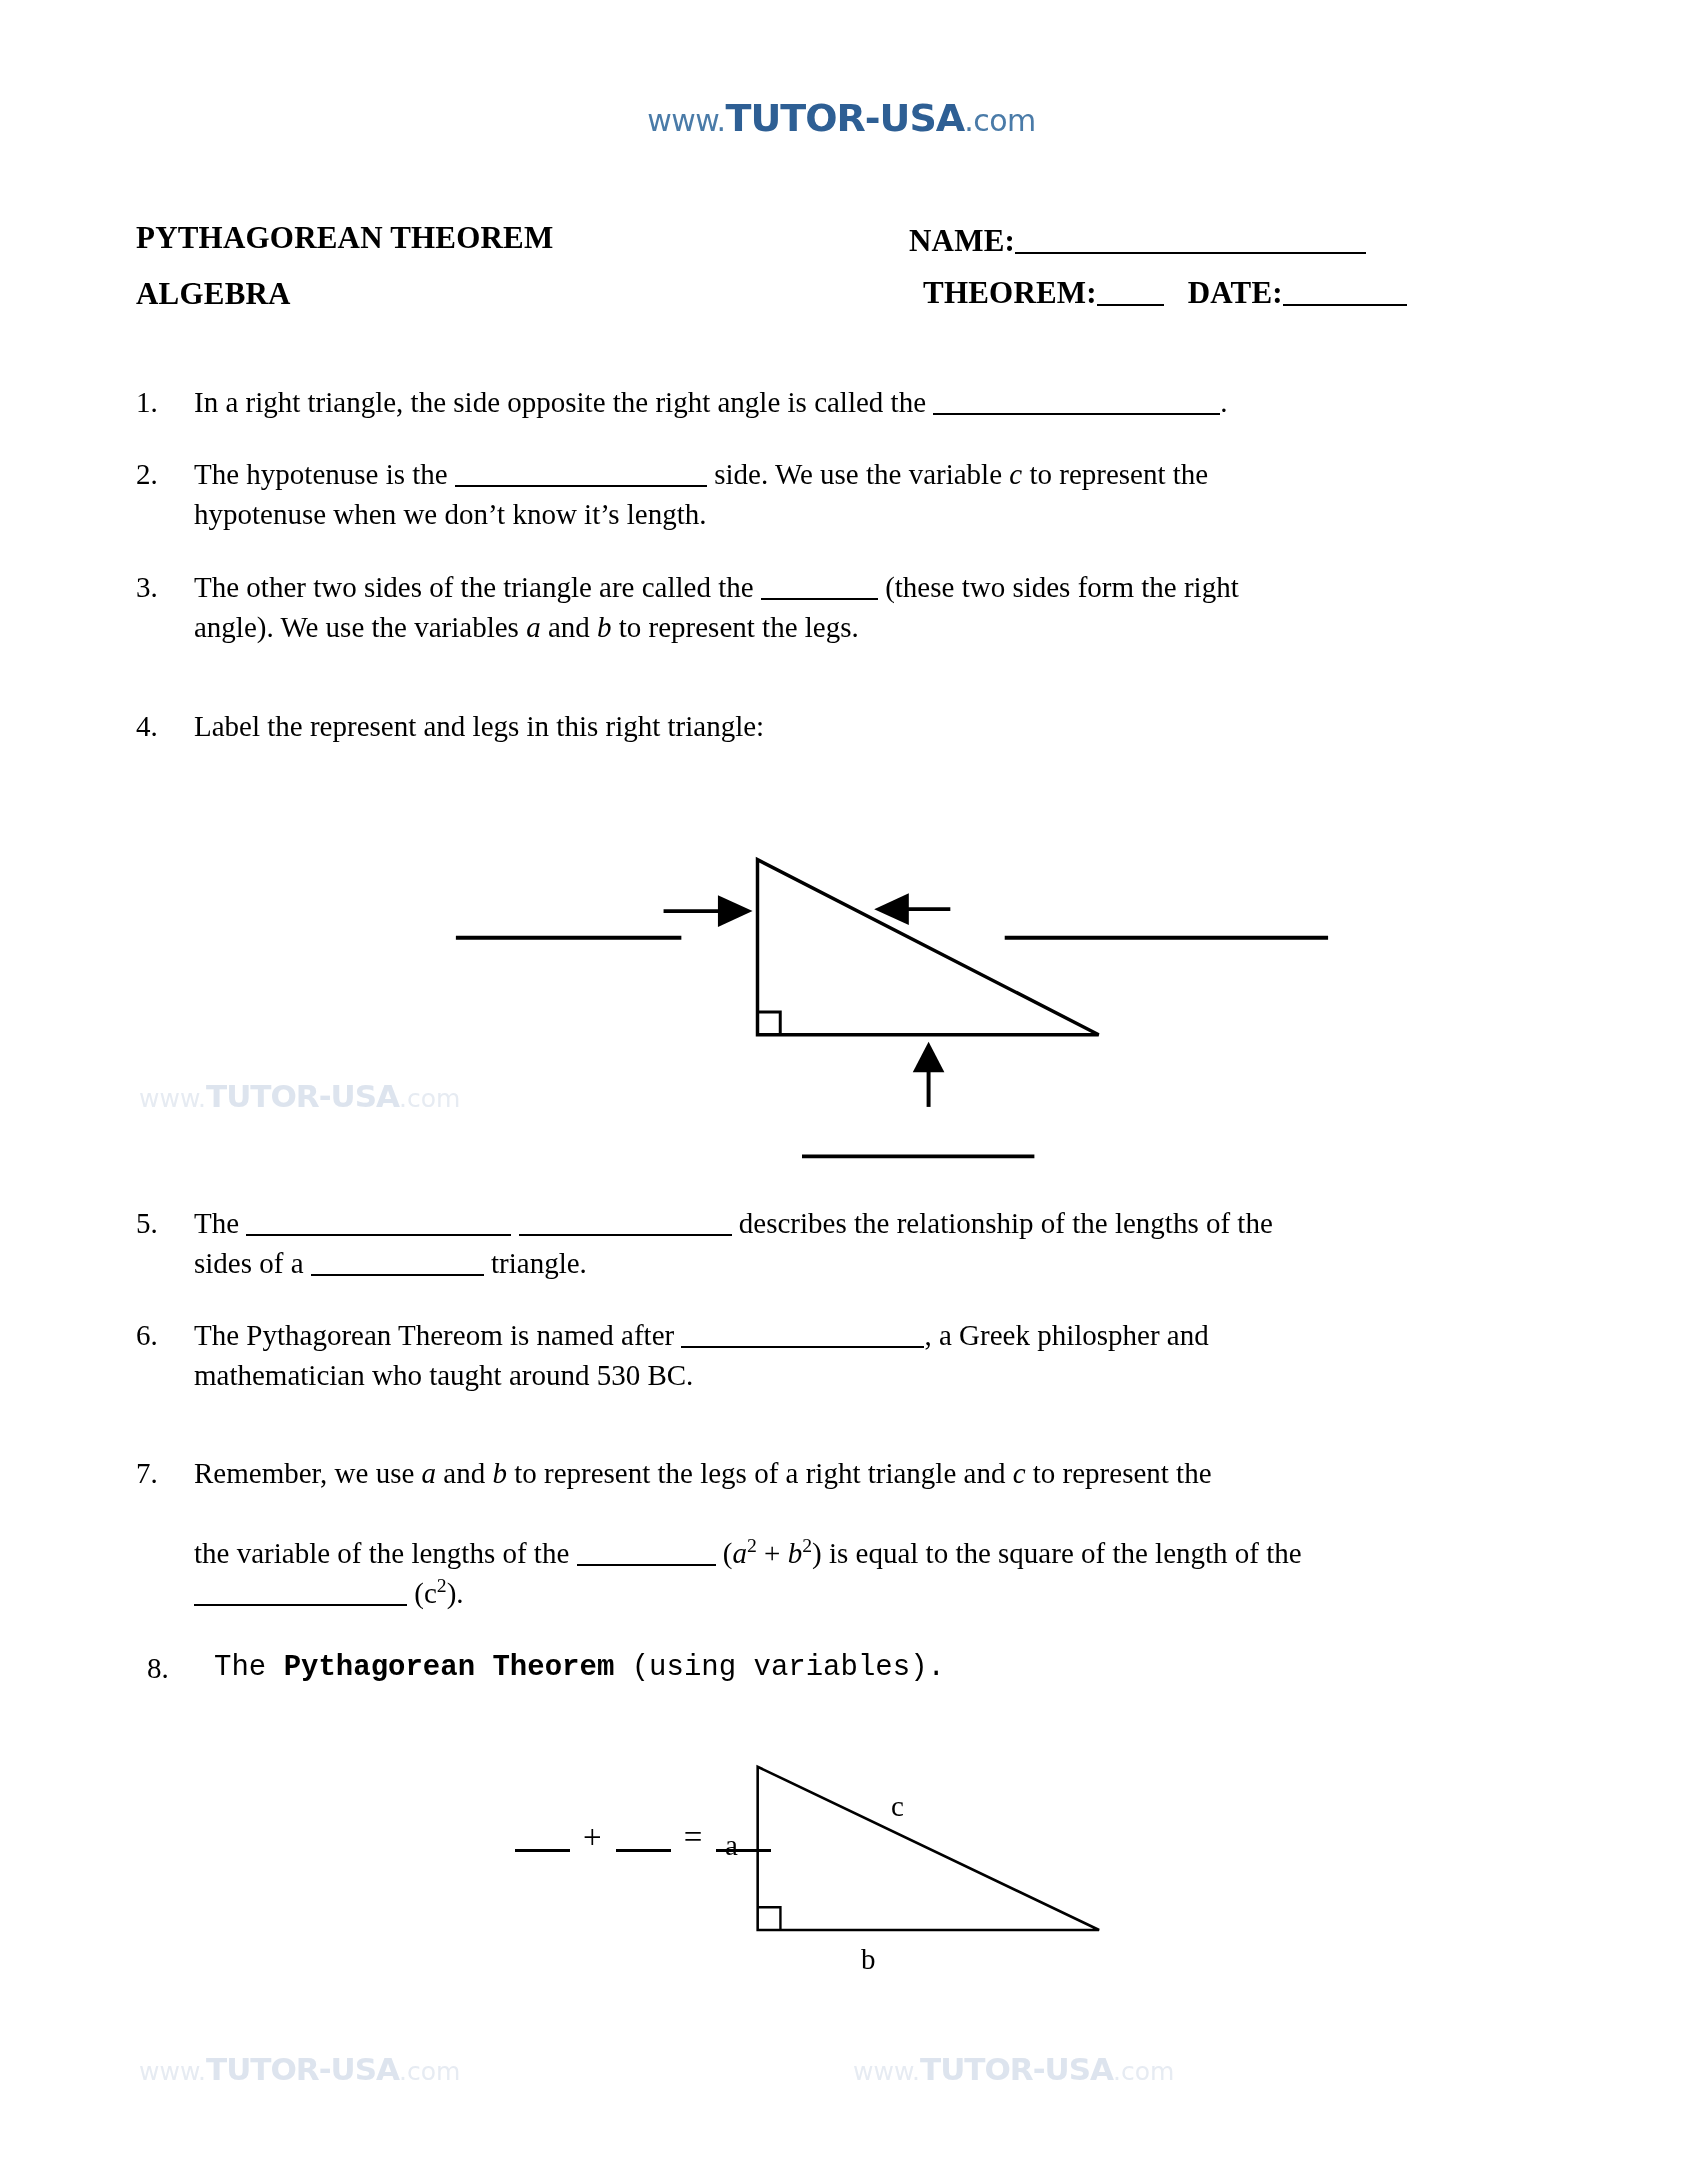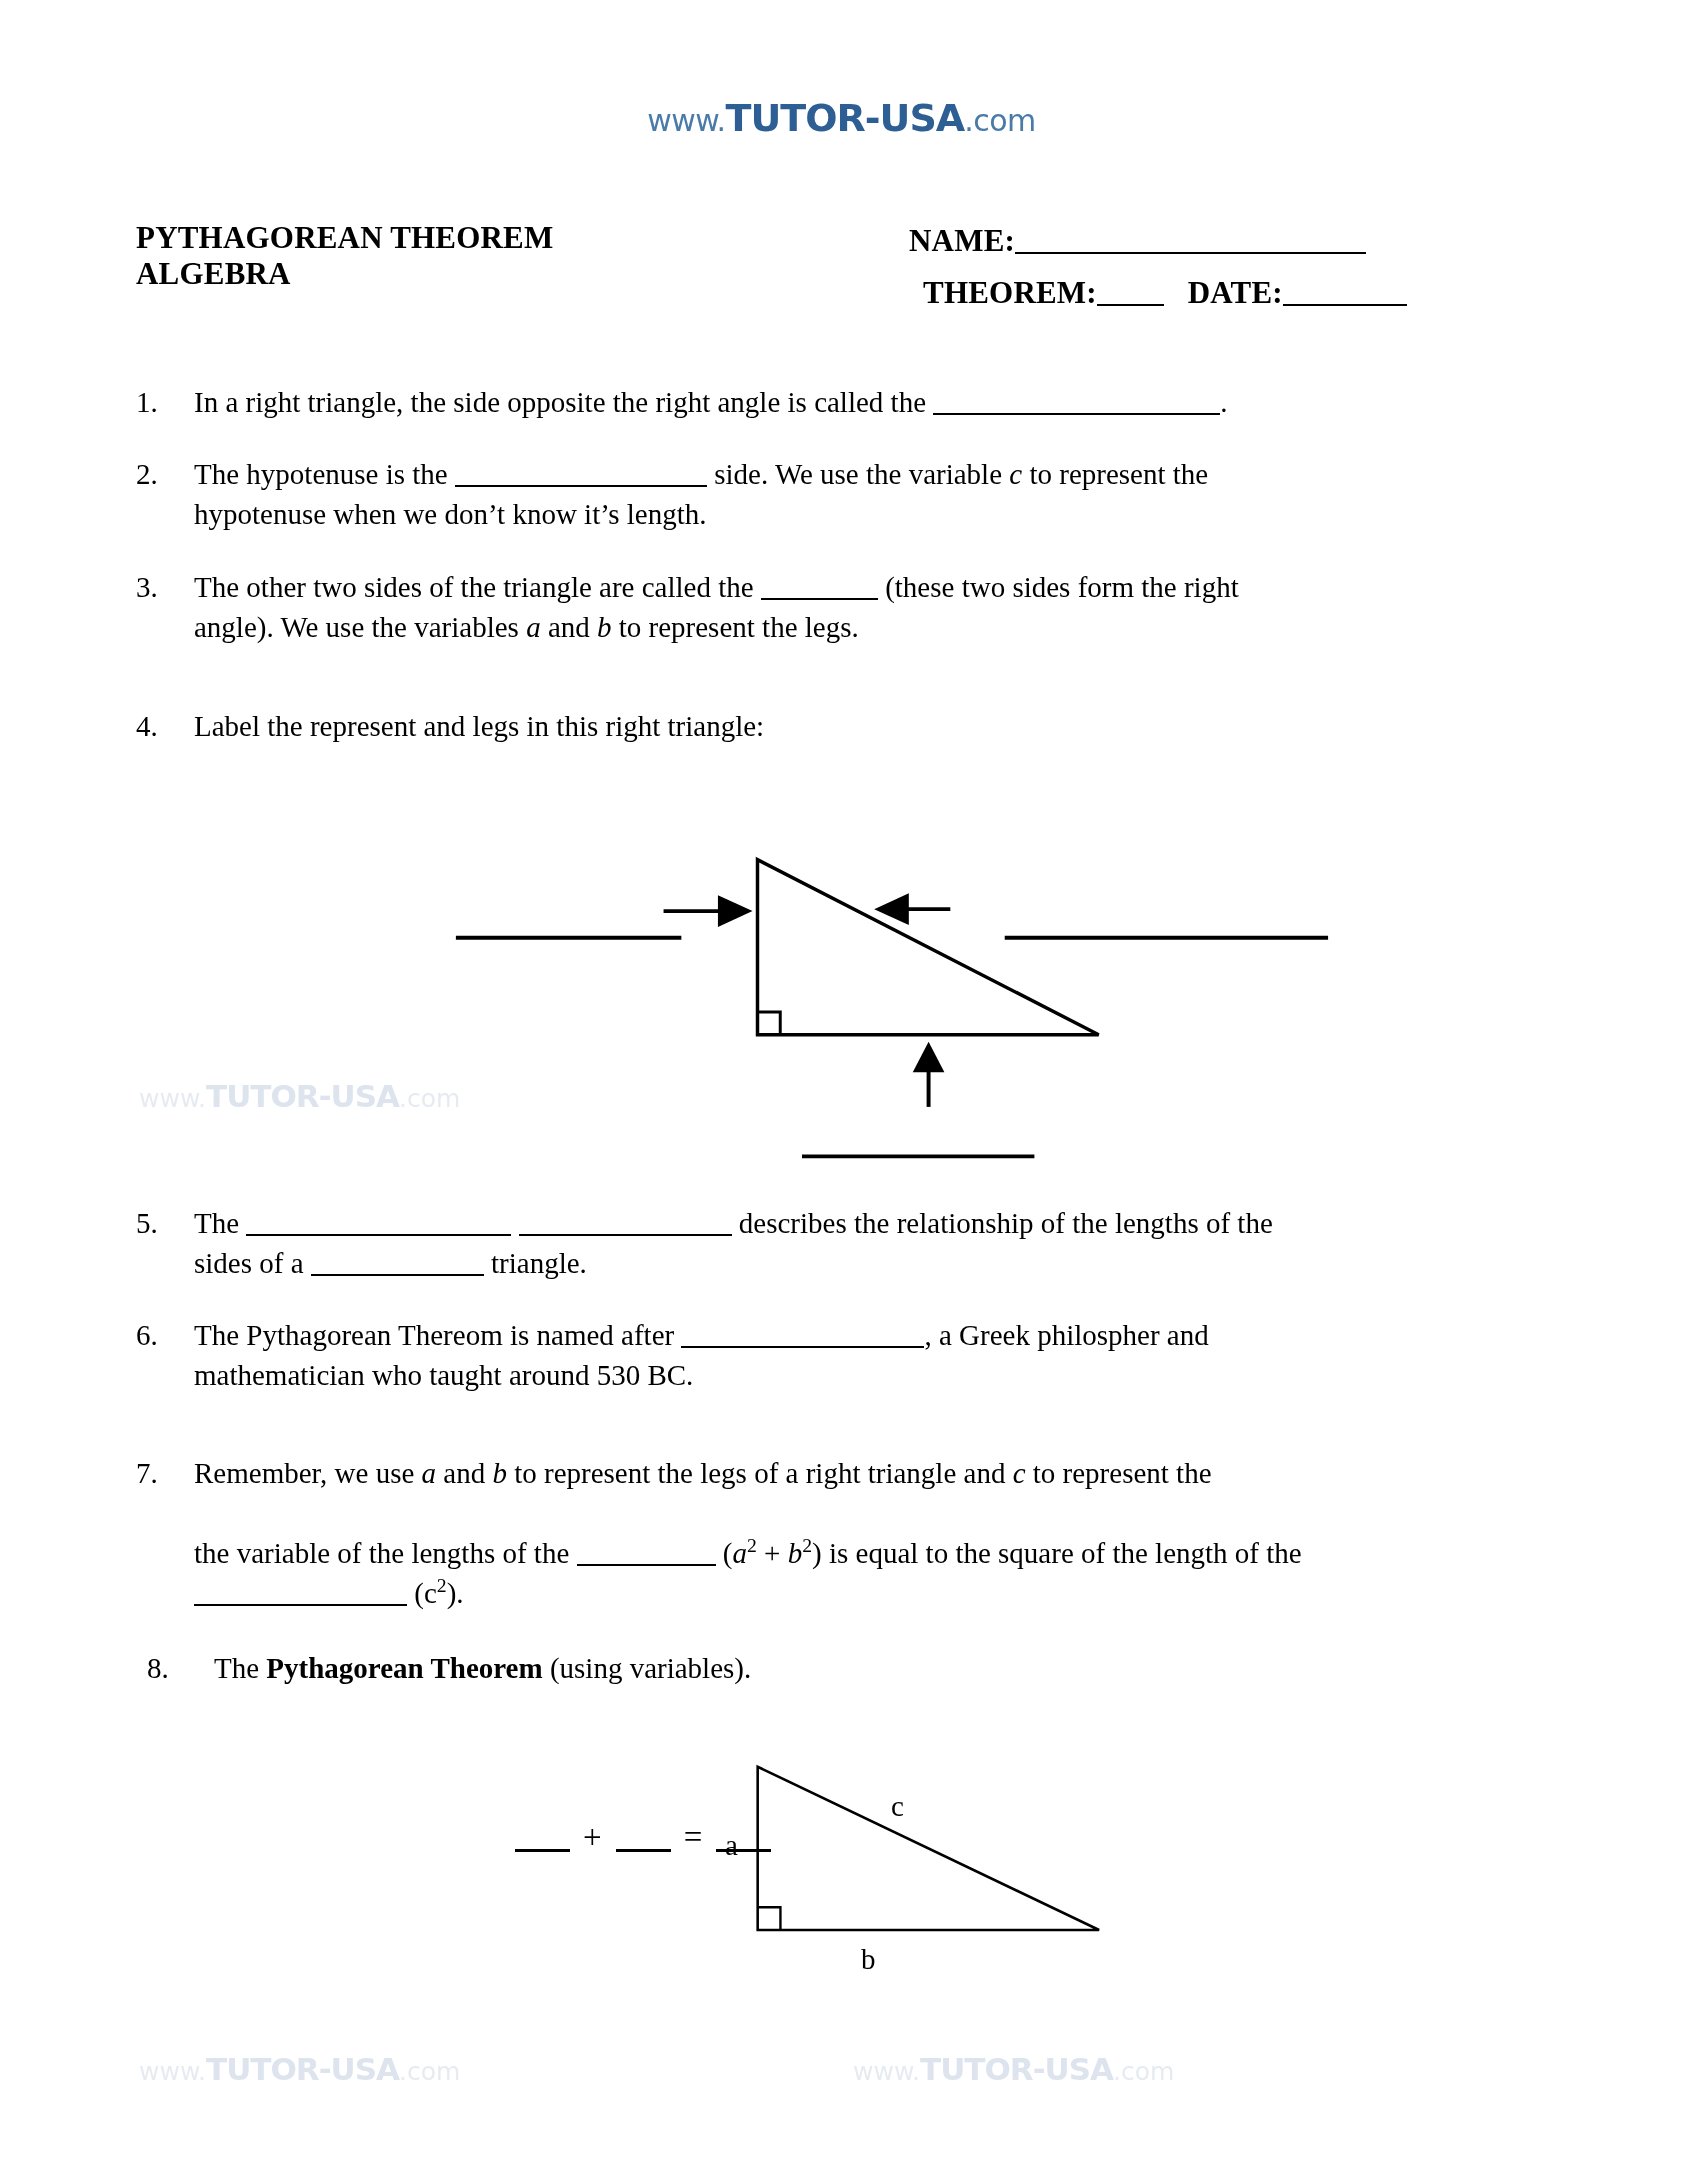--- a/index.html
+++ b/index.html
@@ -51,21 +51,21 @@
 
   
   .hdr {
     position: absolute;
     font-weight: bold;
     font-size: 31px;
     white-space: nowrap;
     letter-spacing: 0.2px;
   }
   #hdr-title1 { top: 220px; left: 136px; }
-  #hdr-title2 { top: 256px; left: 136px; }
+  #hdr-title2 { top: 276px; left: 136px; }
   #hdr-name   { top: 220px; left: 909px; }
   #hdr-period { top: 272px; left: 923px; }
 
   .ul {
     display: inline-block;
     border-bottom: 2.5px solid #000;
     vertical-align: baseline;
     height: 1.02em;
     margin-bottom: -3px;
   }
@@ -91,21 +91,21 @@
   .bold { font-weight: bold; }
 
   #item1 { top: 382px; left: 136px; width: 1416px; }
   #item2 { top: 454px; left: 136px; width: 1416px; }
   #item3 { top: 567px; left: 136px; width: 1416px; }
   #item4 { top: 706px; left: 136px; width: 1416px; }
   #item5 { top: 1203px; left: 136px; width: 1426px; }
   #item6 { top: 1315px; left: 136px; width: 1416px; }
   #item7 { top: 1453px; left: 136px; width: 1426px; }
   #item8 { top: 1648px; left: 147px; width: 1416px; }
-  #item8 .body { margin-left: 67px; }
+  #item8 .body { margin-left: 67px; font-family: Liberation Mono, monospace; }
 
   
   #diagram1 {
     position: absolute;
     top: 832px;
     left: 416px;
     width: 950px;
     height: 356px;
   }
   #diagram2 {

